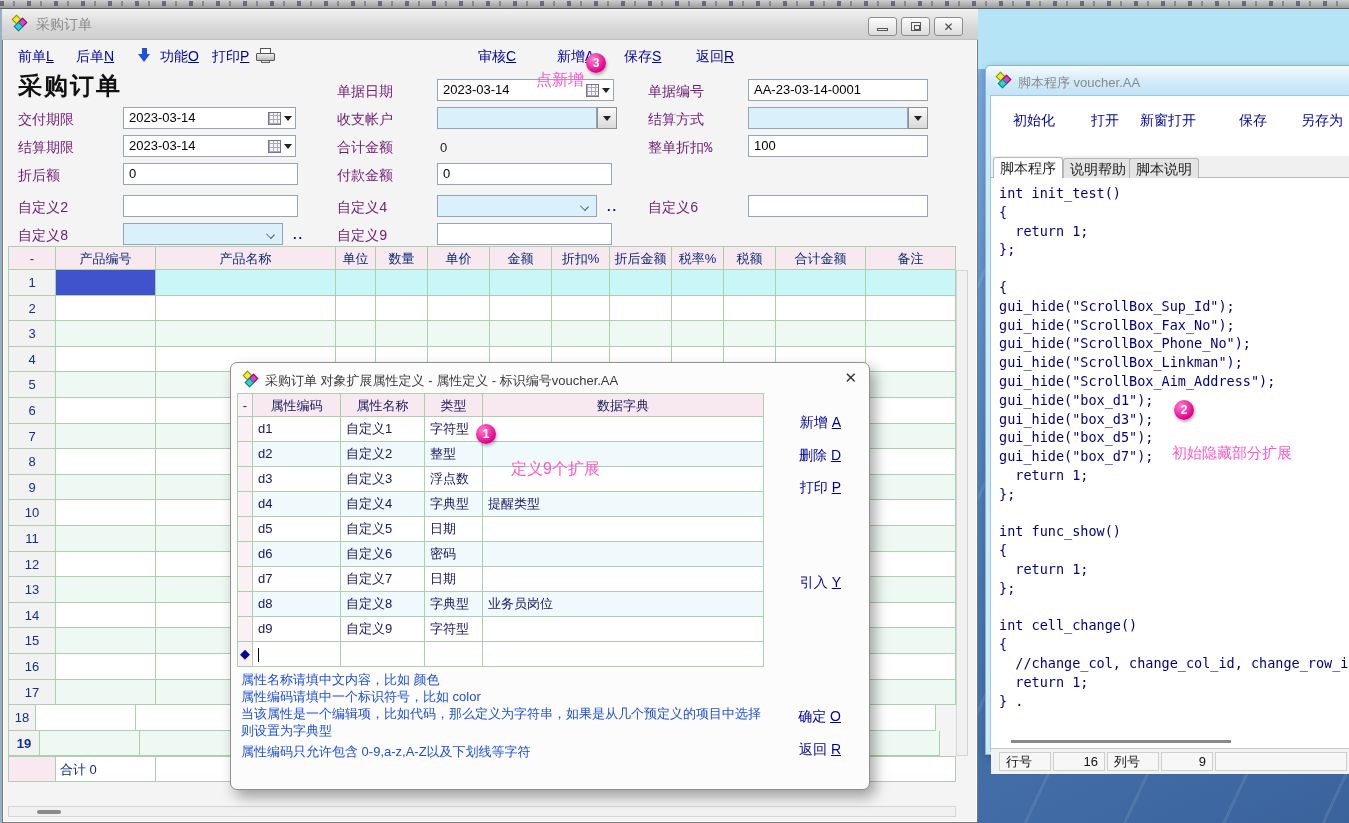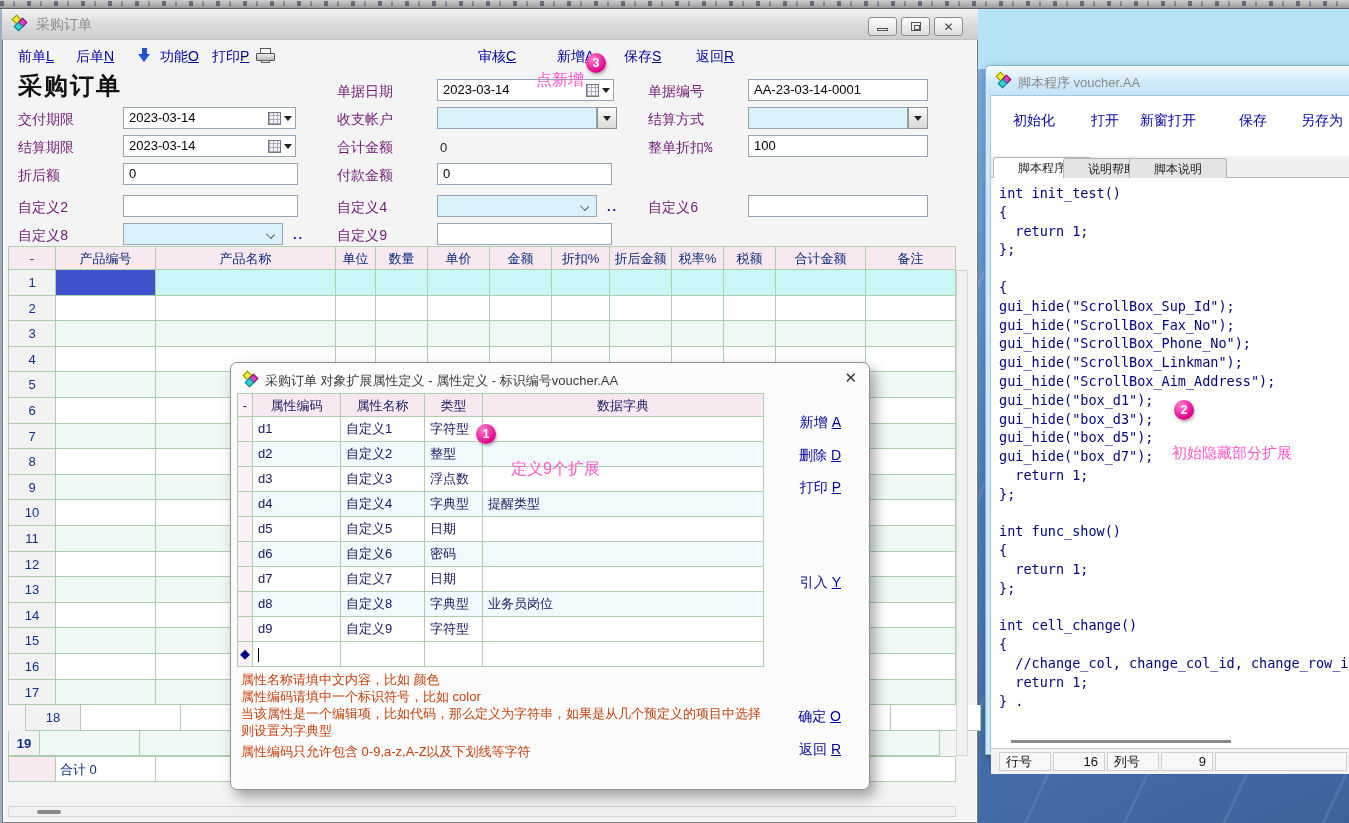--- a/index.html
+++ b/index.html
@@ -116,40 +116,40 @@
   .d-cell { border-right:1px solid #aecfae; border-bottom:1px solid #aecfae; flex:none;
     font-size:13px; color:#17175f; white-space:nowrap; overflow:hidden; padding:0 5px; position:relative; }
   .d-head .d-cell { background:#f8e8f0; text-align:center; height:24px; line-height:23px; border-top:1px solid #aecfae; padding:0; }
   .d-head .d-cell:first-child, .d-cell:first-child { border-left:1px solid #aecfae; }
   .d-body .d-cell { height:25px; line-height:24px; background:#fff; }
   .d-body .odd .d-cell { background:#f0f9fc; }
   .d-cell.mk { padding:0; text-align:center; background:#fbf0f6 !important; }
   .cursor-bar { display:inline-block; width:1px; height:14px; background:#000; vertical-align:middle; }
   .dlg-btn { position:absolute; font-size:14px; color:#0000a0; white-space:nowrap; }
   .dlg-btn u { text-decoration:underline; }
-  .hint { position:absolute; left:10px; font-size:13px; color:#c2410c; white-space:nowrap; }
+  .hint { position:absolute; left:10px; font-size:13px; color:#1d4ed8; white-space:nowrap; }
 
   
   .badge { position:absolute; width:20px; height:20px; border-radius:50%;
     background:radial-gradient(circle at 35% 30%, #ff7fd0, #e2008b 70%);
     color:#fff; font-size:12px; font-weight:bold; text-align:center; line-height:20px;
     box-shadow:1px 2px 3px rgba(0,0,0,.3); }
   .pink-note { position:absolute; color:#ff57c8; font-size:16px; white-space:nowrap; }
 
   
   .script-win { left:985px; top:65px; width:372px; height:690px;
     background:#cde9f8; border:1px solid #86b7d6; border-radius:5px 5px 0 0;
     box-shadow:2px 3px 8px rgba(0,0,0,.3); }
   .sw-titlebar { position:absolute; left:0; top:0; right:0; height:29px;
     background:linear-gradient(#f6fbfe,#d4ecfa 50%,#c3e3f6); border-radius:5px 5px 0 0; }
   .sw-title { position:absolute; left:32px; top:8px; font-size:13px; color:#8a8a8a; }
   .sw-body { position:absolute; left:4px; top:29px; width:364px; height:657px; background:#fff; border:1px solid #9fc6de; }
   .sw-tb-item { position:absolute; font-size:14px; color:#0000a0; white-space:nowrap; }
   .sw-tabs { position:absolute; left:0; top:60px; width:100%; height:22px; border-bottom:1px solid #b5b5b5; background:#f0f0f0; }
-  .sw-tab { position:absolute; top:2px; height:20px; padding:2px 24px 0; font-size:12px; color:#222;
+  .sw-tab { position:absolute; top:2px; height:20px; padding:2px 6px 0; font-size:14px; color:#222;
     border:1px solid #b5b5b5; border-bottom:none; background:#e4e4e4; border-radius:3px 3px 0 0; }
   .sw-tab.active { background:#fff; height:21px; top:1px; }
   .code { position:absolute; left:8px; top:88px; width:350px; height:530px; overflow:hidden;
     font-family:"DejaVu Sans Mono","Liberation Mono",monospace; font-size:13.5px; color:#000080; }
   .code div { height:18.8px; line-height:18.8px; white-space:pre; }
   .sw-hscroll { position:absolute; left:10px; top:643px; width:340px; height:6px; }
   .sw-hthumb { position:absolute; left:10px; top:1px; width:220px; height:3px; background:#8a8a8a; }
   .sw-status { position:absolute; left:0px; top:652px; width:362px; height:26px; background:#f2f2f2; border-top:1px solid #c9c9c9; display:flex; align-items:center; padding-left:8px; gap:2px; }
   .sw-seg { height:19px; border:1px solid #cfcfcf; background:#f7f7f7; font-size:13px; color:#111; line-height:17px; padding:0 6px; }
   .seg-lab { width:52px; }
@@ -527,21 +527,21 @@
         <div class="g-cell" style="width: 62px;"></div>
         <div class="g-cell" style="width: 62px;"></div>
         <div class="g-cell" style="width: 58px;"></div>
         <div class="g-cell" style="width: 62px;"></div>
         <div class="g-cell" style="width: 52px;"></div>
         <div class="g-cell" style="width: 52px;"></div>
         <div class="g-cell ledger" style="width: 90px;"></div>
         <div class="g-cell" style="width: 90px;"></div>
       </div>
       <div class="g-row" style="height: 25.6px;">
-        <div class="g-cell num" style="width: 56px; margin-left: 17px;">18</div>
+        <div class="g-cell num" style="width: 28px;">18</div>
         <div class="g-cell" style="width: 100px;"></div>
         <div class="g-cell" style="width: 180px;"></div>
         <div class="g-cell" style="width: 40px;"></div>
         <div class="g-cell" style="width: 52px;"></div>
         <div class="g-cell" style="width: 62px;"></div>
         <div class="g-cell" style="width: 62px;"></div>
         <div class="g-cell" style="width: 58px;"></div>
         <div class="g-cell" style="width: 62px;"></div>
         <div class="g-cell" style="width: 52px;"></div>
         <div class="g-cell" style="width: 52px;"></div>

